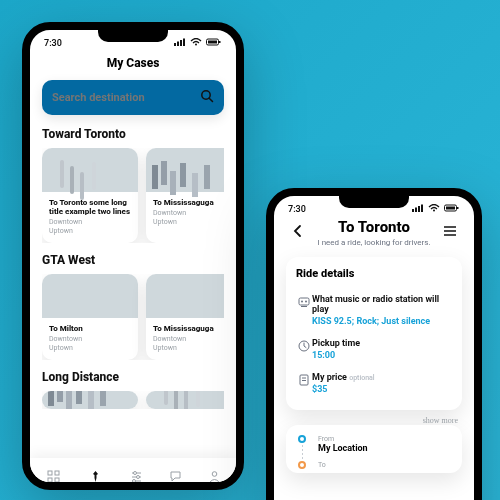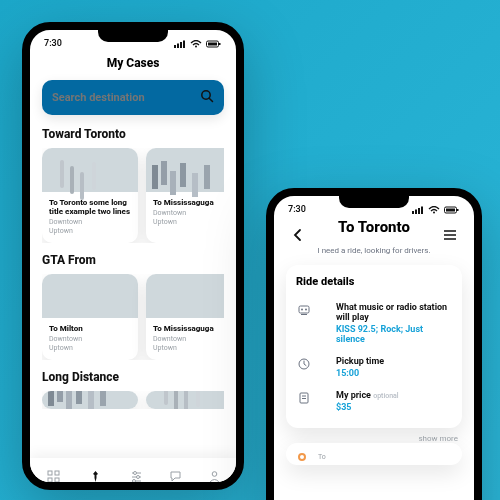--- a/index.html
+++ b/index.html
@@ -13,21 +13,21 @@
     border-radius: 28px; box-shadow: 0 20px 60px rgba(0,0,0,.25);
     border: 8px solid #000; overflow: hidden;
   }
   .phone-left { left: 22px; top: 22px; width: 222px; height: 468px; }
   .phone-right { right: 18px; top: 188px; width: 216px; height: 400px; }
   .notch {
     position: absolute; top: 0; left: 50%; transform: translateX(-50%);
     width: 70px; height: 12px; background:#000; border-radius: 0 0 10px 10px; z-index:5;
   }
   .statusbar {
-    display:flex; justify-content:space-between; align-items:flex-end;
+    display:flex; justify-content:space-between; align-items:flex-start;
     padding: 8px 14px 2px; font-size:9px; font-weight:600; color:#111;
   }
   .statusbar .right { display:flex; gap:4px; align-items:center; }
   .bars, .wifi, .batt { display:inline-block; }
   .bars svg, .wifi svg, .batt svg { display:block; }
   .screen { padding: 0 12px 50px; height:100%; overflow:hidden; position:relative; }
   .title-lg { font-size:12px; font-weight:800; text-align:center; margin:6px 0 10px; }
   .searchbar {
     background:#0369a1; border-radius:10px; box-shadow:0 4px 12px rgba(0,0,0,.10);
     display:flex; align-items:center; padding:8px 10px; margin-bottom:12px;
@@ -57,33 +57,33 @@
     display:flex; justify-content:space-around; align-items:center;
   }
   .tab { display:flex; flex-direction:column; align-items:center; gap:2px; color:#9aa0a6; font-size:5.5px; letter-spacing:.3px;}
   .tab.active { color:#111; }
   .tab svg { display:block; }
 
   
   .hdr { display:flex; align-items:center; justify-content:space-between; padding:2px 4px 0; }
   .hdr .mid { text-align:center; }
   .r-title { font-size:15px; font-weight:800; }
-  .r-sub { font-size:8px; color:#6b7280; margin-top:10px; }
+  .r-sub { font-size:8px; color:#6b7280; margin-top:2px; }
   .panel {
     background:#fff; border-radius:12px; box-shadow:0 8px 22px rgba(0,0,0,.10);
     padding:10px; margin-top:10px;
   }
   .panel-h { font-size:11px; font-weight:800; margin-bottom:8px; }
-  .item { display:flex; gap:24px; padding:6px 0; }
+  .item { display:flex; gap:0; padding:6px 0; }
   .item .ic { width:16px; display:flex; justify-content:center; padding-top:1px;}
   .item .txt { flex:1; }
   .item .lbl { font-size:9px; font-weight:700; color:#111; }
   .item .lbl .opt { color:#b7bdc5; font-weight:500; font-size:7px; }
   .item .val { font-size:9px; font-weight:700; color:#17a2d8; margin-top:2px; }
-  .show-more { text-align:right; font-size:8px; color:#9aa0a6; margin:6px 4px 0 0;}
+  .show-more { text-align:right; font-size:8px; color:#9aa0a6; margin:6px 4px 0 0;font-family:Liberation Serif, serif;}
   .dest-h { font-size:11px; font-weight:800; margin:10px 2px 6px; }
   .route { background:#fff; border-radius:12px; box-shadow:0 8px 22px rgba(0,0,0,.10); padding:10px 10px 4px; }
   .stop { display:flex; align-items:flex-start; gap:10px; }
   .dotcol { width:12px; display:flex; flex-direction:column; align-items:center; }
   .dot { width:8px;height:8px;border:2px solid #17a2d8;border-radius:50%;background:#fff;}
   .dot.end{border-color:#f2994a;}
   .dots { width:1px;height:14px;background:repeating-linear-gradient(#c8cdd3 0 2px, transparent 2px 4px); margin:2px 0;}
   .stop .lab { font-size:7px; color:#9aa0a6; }
   .stop .v { font-size:9px; font-weight:700; }
 </style>
@@ -143,21 +143,21 @@
         <div class="img sky2"></div>
         <div class="body">
           <div class="t">To Mississaguga</div>
           <div class="s" style="white-space:pre-line">Downtown
 Uptown</div>
         </div>
       </div>
 
     </div>
 
-    <div class="section-h">GTA From</div>
+    <div class="section-h">GTA West</div>
     <div class="row">
       <div class="card">
         <div class="img nat1"></div>
         <div class="body">
           <div class="t">To Milton</div>
           <div class="s" style="white-space:pre-line">Downtown
 Uptown</div>
         </div>
       </div>
       <div class="card">
@@ -323,20 +323,30 @@
           <div class="lbl"><span>My price</span> <span class="opt">optional</span></div>
           <div class="val">$35</div>
         </div>
       </div>
     </div>
     <div class="show-more">show more</div>
 
     <div class="route">
       <div class="stop">
         <div class="dotcol">
+            <div class="dot"></div>
+            <div class="dots"></div>
+          </div>
+        <div>
+          <div class="lab">From</div>
+          <div class="v">My Location</div>
+        </div>
+      </div>
+      <div class="stop">
+        <div class="dotcol">
             <div class="dot end"></div>
           </div>
         <div>
           <div class="lab">To</div>
         </div>
       </div>
     </div>
   </div>
 </div>
 

